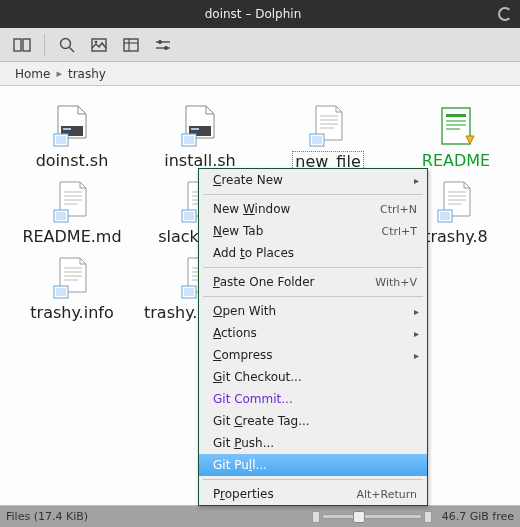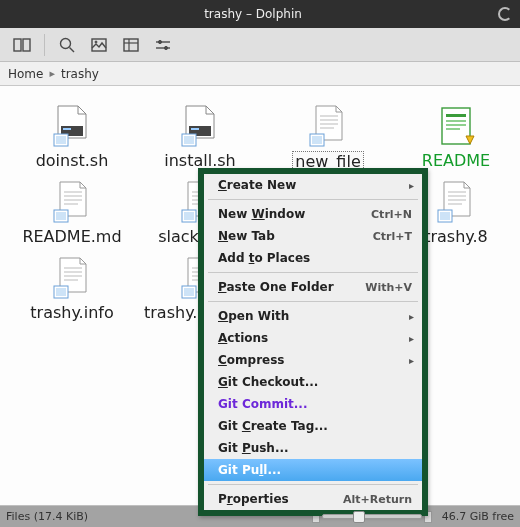--- a/index.html
+++ b/index.html
@@ -9,35 +9,35 @@
   .titlebar { height: 28px; background: #2f2f2f; color: #eee; display: flex; align-items: center; padding: 0 8px; }
   .titlebar .title { flex: 1; text-align: center; font-size: 12px; }
   .titlebar .spinner { width: 14px; height: 14px; border: 2px solid #bbb; border-right-color: transparent; border-radius: 50%; }
 
   
   .toolbar { height: 34px; background: #e0e0e0; border-bottom: 1px solid #bfbfbf; display: flex; align-items: center; padding: 0 8px; gap: 4px; }
   .toolbtn { width: 28px; height: 26px; display: flex; align-items: center; justify-content: center; border-radius: 3px; stroke:#4a4a4a; fill:none; }
   .tool-sep { width: 1px; height: 22px; background: #bfbfbf; margin: 0 4px; }
 
   
-  .breadcrumb { height: 24px; background: #f0f0f0; border-bottom: 1px solid #c8c8c8; display: flex; align-items: center; padding: 0 8px; gap: 6px; }
+  .breadcrumb { height: 24px; background: #f0f0f0; border-bottom: 1px solid #c8c8c8; display: flex; align-items: center; padding: 0 15px; gap: 6px; }
   .breadcrumb .crumb { font-size: 12px; color: #333; cursor: pointer; }
   .breadcrumb .sep { color: #777; font-size: 11px; }
 
   
   .filearea { position: relative; background: #fdfdfd; height: calc(100% - 28px - 34px - 24px - 22px); padding-top: 18px; }
   .files { display: flex; flex-wrap: wrap; align-content: flex-start; padding-left: 8px; }
   .file { width: 128px; height: 76px; display: flex; flex-direction: column; align-items: center; justify-content: flex-start; gap: 3px; cursor: pointer; }
   .file .icon-wrap { width: 44px; height: 44px; display:flex; align-items:center; justify-content:center; }
   .file-label { font-size: 16px; color: #222; text-align: center; white-space: nowrap; overflow: hidden; text-overflow: ellipsis; max-width: 116px; padding: 0 2px; }
   .file-label.selected { border: 1px dotted #777; background: #fafafa; }
   .file-label.readme { color: #139c2a; font-weight: 400; }
 
   
-  .ctxmenu { position: absolute; left: 198px; top: 82px; width: 230px; background: #efefef; border: 6px solid #14532d; box-shadow: 1px 2px 4px rgba(0,0,0,0.25); font-size: 12px; font-weight: bold; }
+  .ctxmenu { position: absolute; left: 198px; top: 82px; width: 230px; background: #efefef; border: 1px solid #14532d; box-shadow: 1px 2px 4px rgba(0,0,0,0.25); font-size: 12px; }
   .ctx-row { display: flex; align-items: center; height: 22px; padding: 0 10px 0 14px; position: relative; }
   .ctx-row.disabled { color: #6d28d9; }
   .ctx-row:not(.disabled) { color: #222; cursor: pointer; }
   .ctx-row.hl { background: linear-gradient(#7bc2ff, #4aa8f0); color: #fff; }
   .ctx-label { flex: 1; white-space: nowrap; }
   .ctx-shortcut { color: #555; font-size: 11px; }
   .ctx-arrow { position: absolute; right: 8px; font-size: 10px; color: #555; }
   .ctx-sep { height: 1px; background: #c8c8c8; margin: 3px 4px; }
 
   
@@ -49,21 +49,21 @@
   .zoom-thumb { position: absolute; top: -4px; left: 30px; width: 12px; height: 12px; background: #eee; border: 1px solid #888; border-radius: 2px; }
   .zoom-end { width: 8px; height: 12px; border: 1px solid #999; background: #ddd; }
   .free { flex: 0 0 auto; }
 
   u { text-decoration: underline; }
 </style>
 </head>
 <body>
 
 <div class="titlebar">
-  <div class="title">trashy – Dolphin</div>
+  <div class="title">doinst – Dolphin</div>
   <div class="spinner"></div>
 </div>
 
 <div class="toolbar">
   <div class="toolbtn">
     <svg width="18" height="18" viewBox="0 0 18 18">
         <rect x="1" y="3" width="7" height="12" stroke-width="1.4"></rect>
         <rect x="10" y="3" width="7" height="12" stroke-width="1.4"></rect>
       </svg>
   </div>

